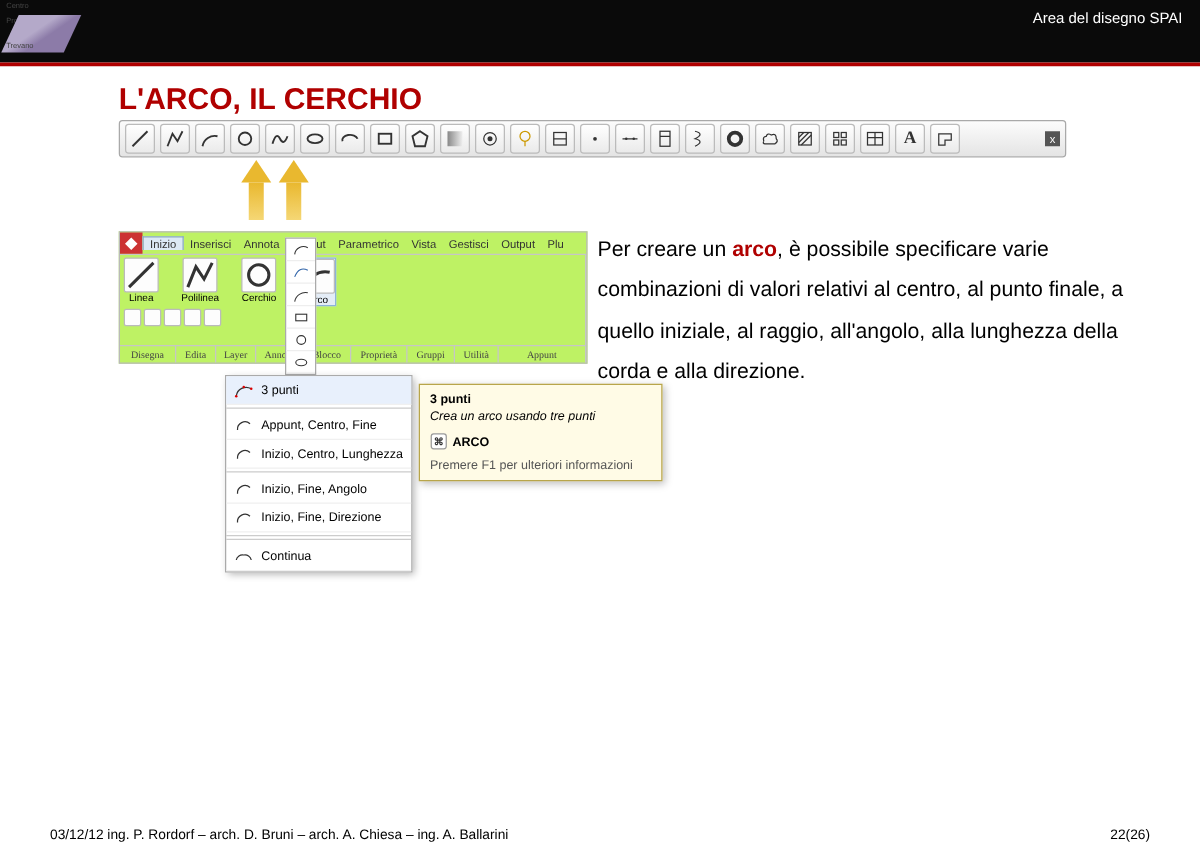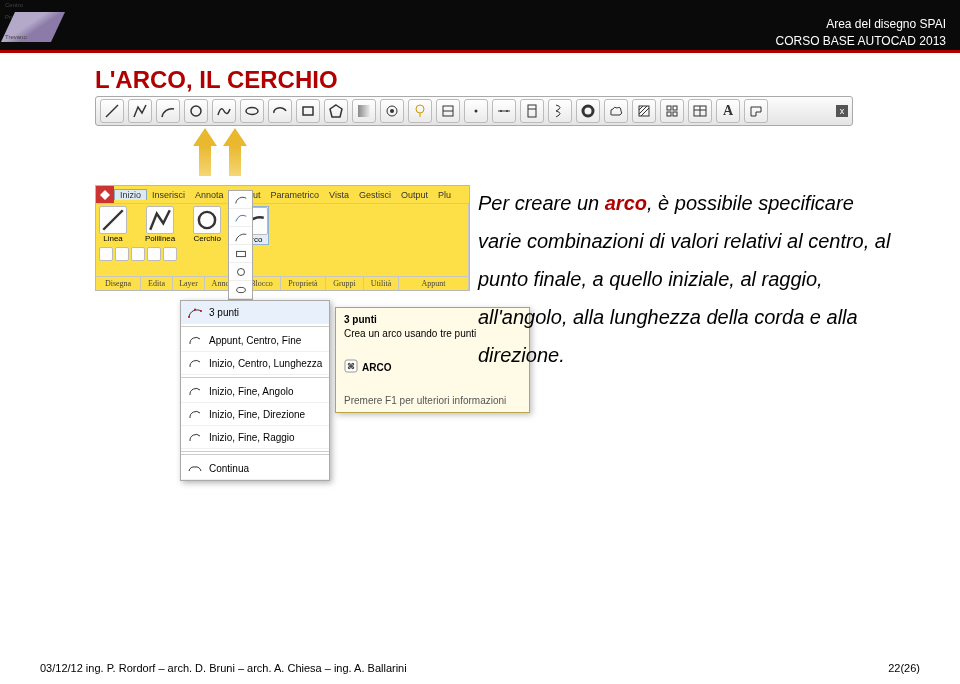--- a/index.html
+++ b/index.html
@@ -11,21 +11,21 @@
       position: relative;
       overflow: hidden;
     }
     .header-band {
       position: absolute;
       top: 0; left: 0; right: 0;
       height: 50px;
       background: #0a0a0a;
       display: flex;
       justify-content: space-between;
-      align-items: flex-end;
+      align-items: flex-start;
     }
     .header-logo {
       width: 70px;
       height: 50px;
       position: relative;
     }
     .logo-shape {
       position: absolute;
       width: 50px;
       height: 30px;
@@ -124,21 +124,21 @@
       width: 12px;
       height: 30px;
       background: linear-gradient(#e9b82f, #f5d775);
     }
     .ribbon-panel {
       position: absolute;
       top: 185px;
       left: 95px;
       width: 375px;
       border: 1px solid #b9b9b9;
-      background: #fde047;
+      background: #bef264;
       font-size: 10px;
     }
     .ribbon-top {
       display: flex;
       height: 18px;
       border-bottom: 1px solid #c6c6c6;
     }
     .ribbon-top-left {
       width: 18px;
       background: #c33;
@@ -255,32 +255,31 @@
       top: 307px;
       left: 335px;
       width: 195px;
       background: #fffbe6;
       border: 1px solid #b8a54a;
       padding: 6px 8px;
       font-size: 10px;
       box-shadow: 2px 2px 6px rgba(0,0,0,.25);
     }
     .tooltip .tt-title { font-weight: bold; margin-bottom: 3px; }
-    .tooltip .tt-desc { margin-bottom: 20px; }
+    .tooltip .tt-desc { margin-bottom: 7px; font-style: italic; }
     .tooltip .tt-cmd { display: flex; align-items: center; gap: 4px; font-weight: bold; }
-    .tooltip .tt-help { margin-top: 20px; color: #555; }
+    .tooltip .tt-help { margin-top: 4px; color: #555; }
     .body-text {
       position: absolute;
       top: 184px;
       left: 478px;
       right: 60px;
-      font-size: 20px;
+      font-size: 17px;
       line-height: 1.9;
       color: #000;
-      font-style: italic;
     }
     .body-text .arco { font-weight: bold; color: #b00000; }
     .footer {
       position: absolute;
       bottom: 10px;
       left: 40px;
       right: 40px;
       display: flex;
       justify-content: space-between;
       font-size: 11px;
@@ -293,21 +292,20 @@
 
 <div class="header-band">
   <div class="header-logo">
     <span class="logo-text" style="top:2px">Centro</span>
     <span class="logo-text" style="top:14px">Professionale</span>
     <div class="logo-shape"></div>
     <span class="logo-text" style="top:34px">Trevano</span>
   </div>
   <div class="header-right">
     <div>Area del disegno SPAI</div>
-    <div>CORSO BASE AUTOCAD 2013</div>
   </div>
 </div>
 <div class="red-line"></div>
 
 <div class="title">L'ARCO, IL CERCHIO</div>
 
 <div class="toolbar">
   <div class="tb-btn">
       <svg viewBox="0 0 16 16">
         <line x1="2" y1="14" x2="14" y2="2" stroke="#333" stroke-width="1.5"></line>
@@ -608,28 +606,20 @@
     <span>Inizio, Fine, Angolo</span>
   </div>
   <div class="dd-item">
     <span class="dd-ico">
         <svg width="16" height="14" viewBox="0 0 16 14">
           <path d="M3 11 A 6 6 0 0 1 13 6" fill="none" stroke="#333"></path>
         </svg>
       </span>
     <span>Inizio, Fine, Direzione</span>
   </div>
-  <div class="dd-item">
-    <span class="dd-ico">
-        <svg width="16" height="14" viewBox="0 0 16 14">
-          <path d="M3 11 A 6 6 0 0 1 13 6" fill="none" stroke="#333"></path>
-        </svg>
-      </span>
-    <span>Inizio, Fine, Raggio</span>
-  </div>
   <div class="dd-sep"></div>
   <div class="dd-sep"></div>
   <div class="dd-item">
     <span class="dd-ico">
         <svg width="16" height="14" viewBox="0 0 16 14">
           <path d="M2 10 A 5 5 0 0 1 8 6 A 5 5 0 0 1 14 10" fill="none" stroke="#333"></path>
         </svg>
       </span>
     <span>Continua</span>
   </div>

